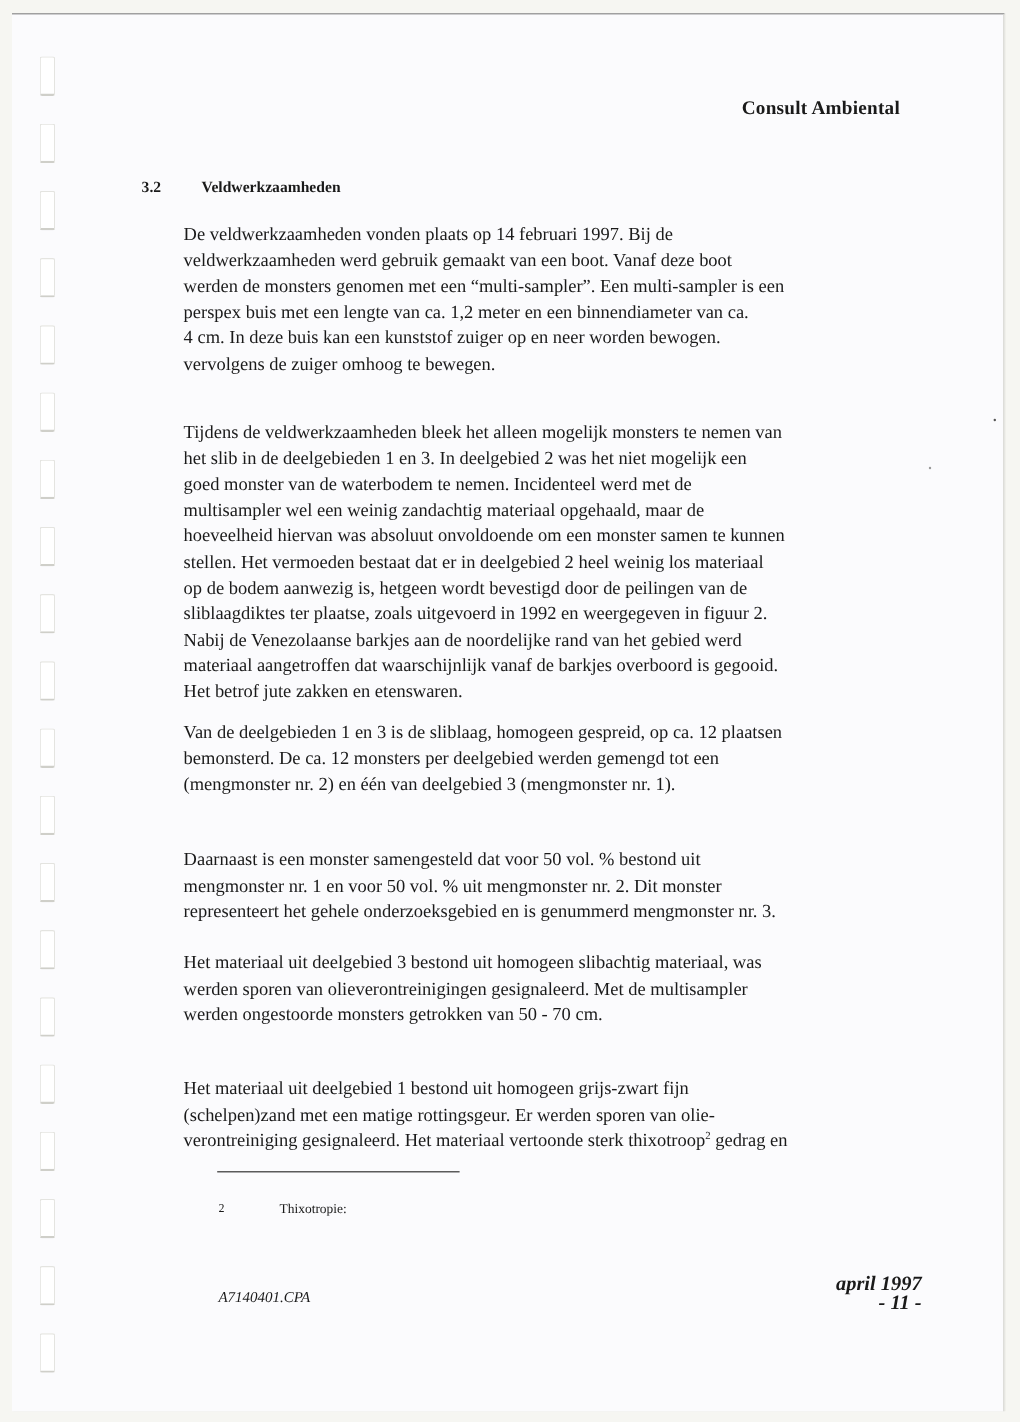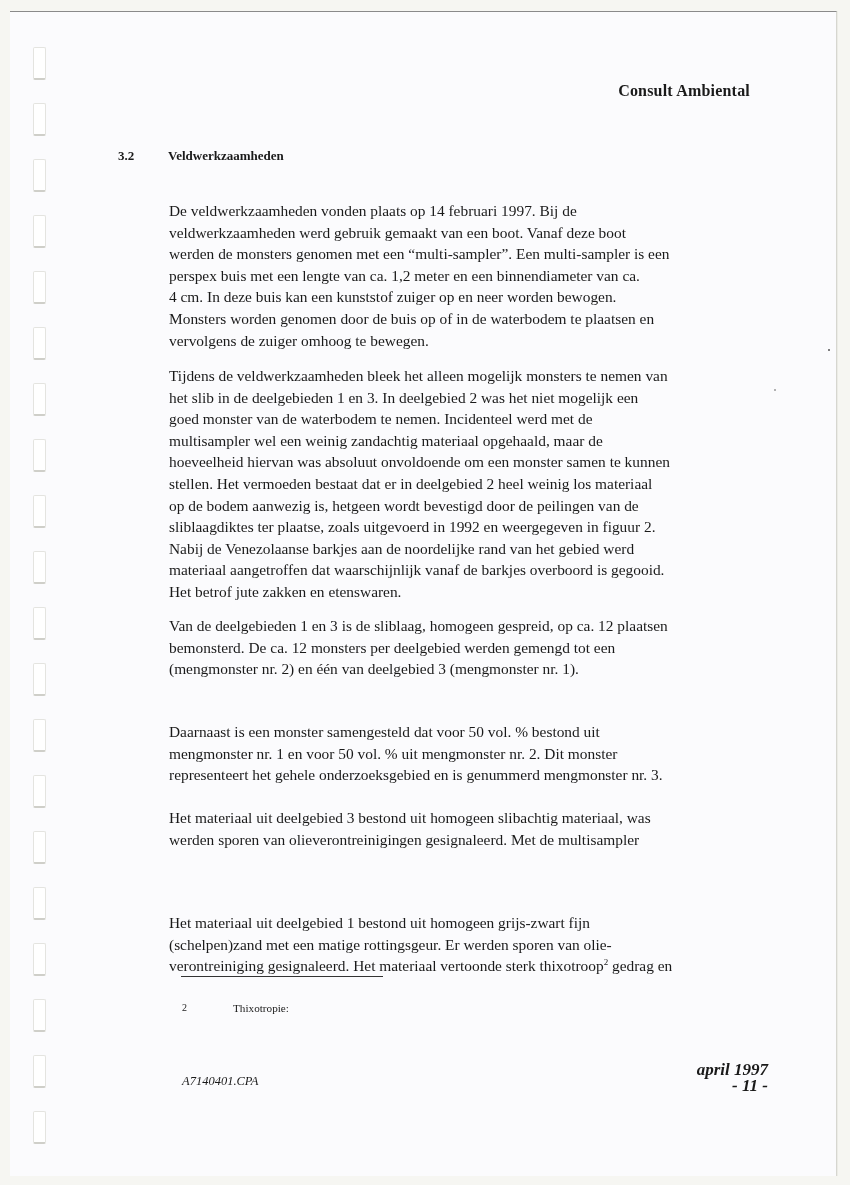--- a/index.html
+++ b/index.html
@@ -50,25 +50,24 @@
       left: 118px;
       font-size: 13px;
       font-weight: bold;
       display: flex;
     }
     .section-number {
       width: 50px;
     }
     .body-text {
       position: absolute;
-      left: 169px;
+      left: 153px;
       width: 600px;
       font-size: 15.4px;
       line-height: 21.6px;
-      margin-top: 15px;
     }
     .body-text p {
       margin: 0;
     }
     sup {
       font-size: 9px;
       line-height: 0;
       vertical-align: 6px;
     }
     .footnote-rule {
@@ -159,21 +158,20 @@
   <span class="section-number">3.2</span>
   <span>Veldwerkzaamheden</span>
 </div>
 
 <div class="body-text" style="top:185px">
   <p>De veldwerkzaamheden vonden plaats op 14 februari 1997. Bij de</p>
   <p>veldwerkzaamheden werd gebruik gemaakt van een boot. Vanaf deze boot</p>
   <p>werden de monsters genomen met een “multi-sampler”. Een multi-sampler is een</p>
   <p>perspex buis met een lengte van ca. 1,2 meter en een binnendiameter van ca.</p>
   <p>4 cm. In deze buis kan een kunststof zuiger op en neer worden bewogen.</p>
-  <p>Monsters worden genomen door de buis op of in de waterbodem te plaatsen en</p>
   <p>vervolgens de zuiger omhoog te bewegen.</p>
 </div>
 
 <div class="body-text" style="top:350px">
   <p>Tijdens de veldwerkzaamheden bleek het alleen mogelijk monsters te nemen van</p>
   <p>het slib in de deelgebieden 1 en 3. In deelgebied 2 was het niet mogelijk een</p>
   <p>goed monster van de waterbodem te nemen. Incidenteel werd met de</p>
   <p>multisampler wel een weinig zandachtig materiaal opgehaald, maar de</p>
   <p>hoeveelheid hiervan was absoluut onvoldoende om een monster samen te kunnen</p>
   <p>stellen. Het vermoeden bestaat dat er in deelgebied 2 heel weinig los materiaal</p>
@@ -192,20 +190,21 @@
 
 <div class="body-text" style="top:706px">
   <p>Daarnaast is een monster samengesteld dat voor 50 vol. % bestond uit</p>
   <p>mengmonster nr. 1 en voor 50 vol. % uit mengmonster nr. 2. Dit monster</p>
   <p>representeert het gehele onderzoeksgebied en is genummerd mengmonster nr. 3.</p>
 </div>
 
 <div class="body-text" style="top:792px">
   <p>Het materiaal uit deelgebied 3 bestond uit homogeen slibachtig materiaal, was</p>
   <p>werden sporen van olieverontreinigingen gesignaleerd. Met de multisampler</p>
+  <p>werden ongestoorde monsters getrokken van 50 - 70 cm.</p>
 </div>
 
 <div class="body-text" style="top:897px">
   <p>Het materiaal uit deelgebied 1 bestond uit homogeen grijs-zwart fijn</p>
   <p>(schelpen)zand met een matige rottingsgeur. Er werden sporen van olie-</p>
   <p><span>verontreiniging gesignaleerd. Het materiaal vertoonde sterk thixotroop</span><sup>2</sup><span> gedrag en</span></p>
 </div>
 
 <div class="footnote-rule"></div>
 

